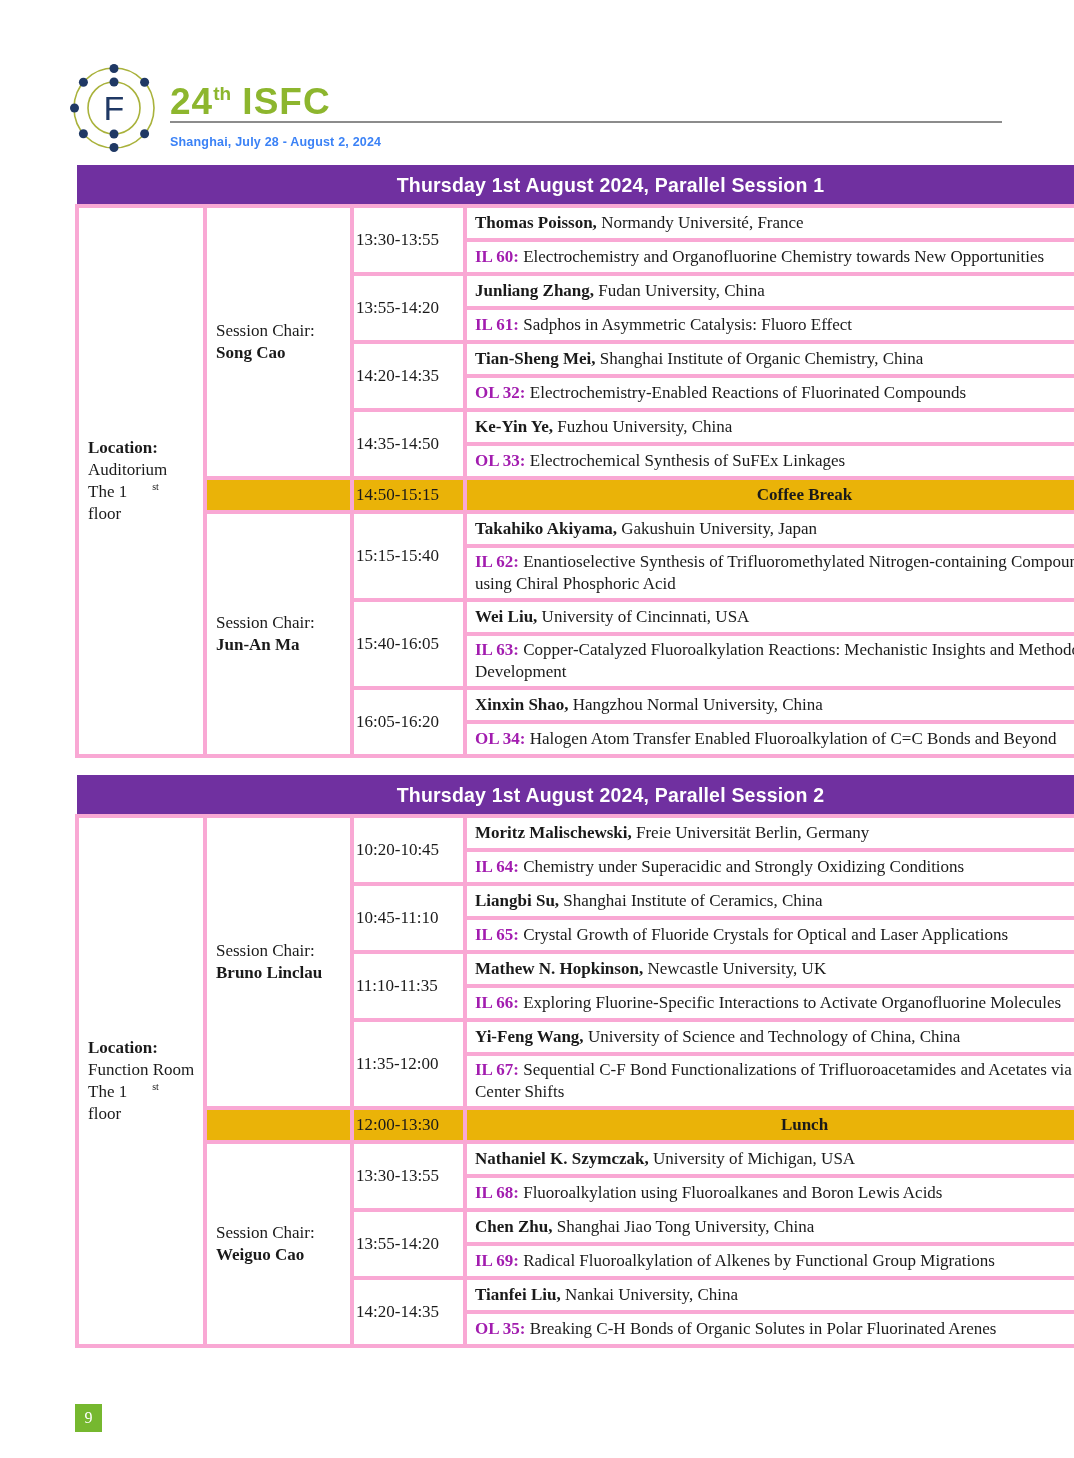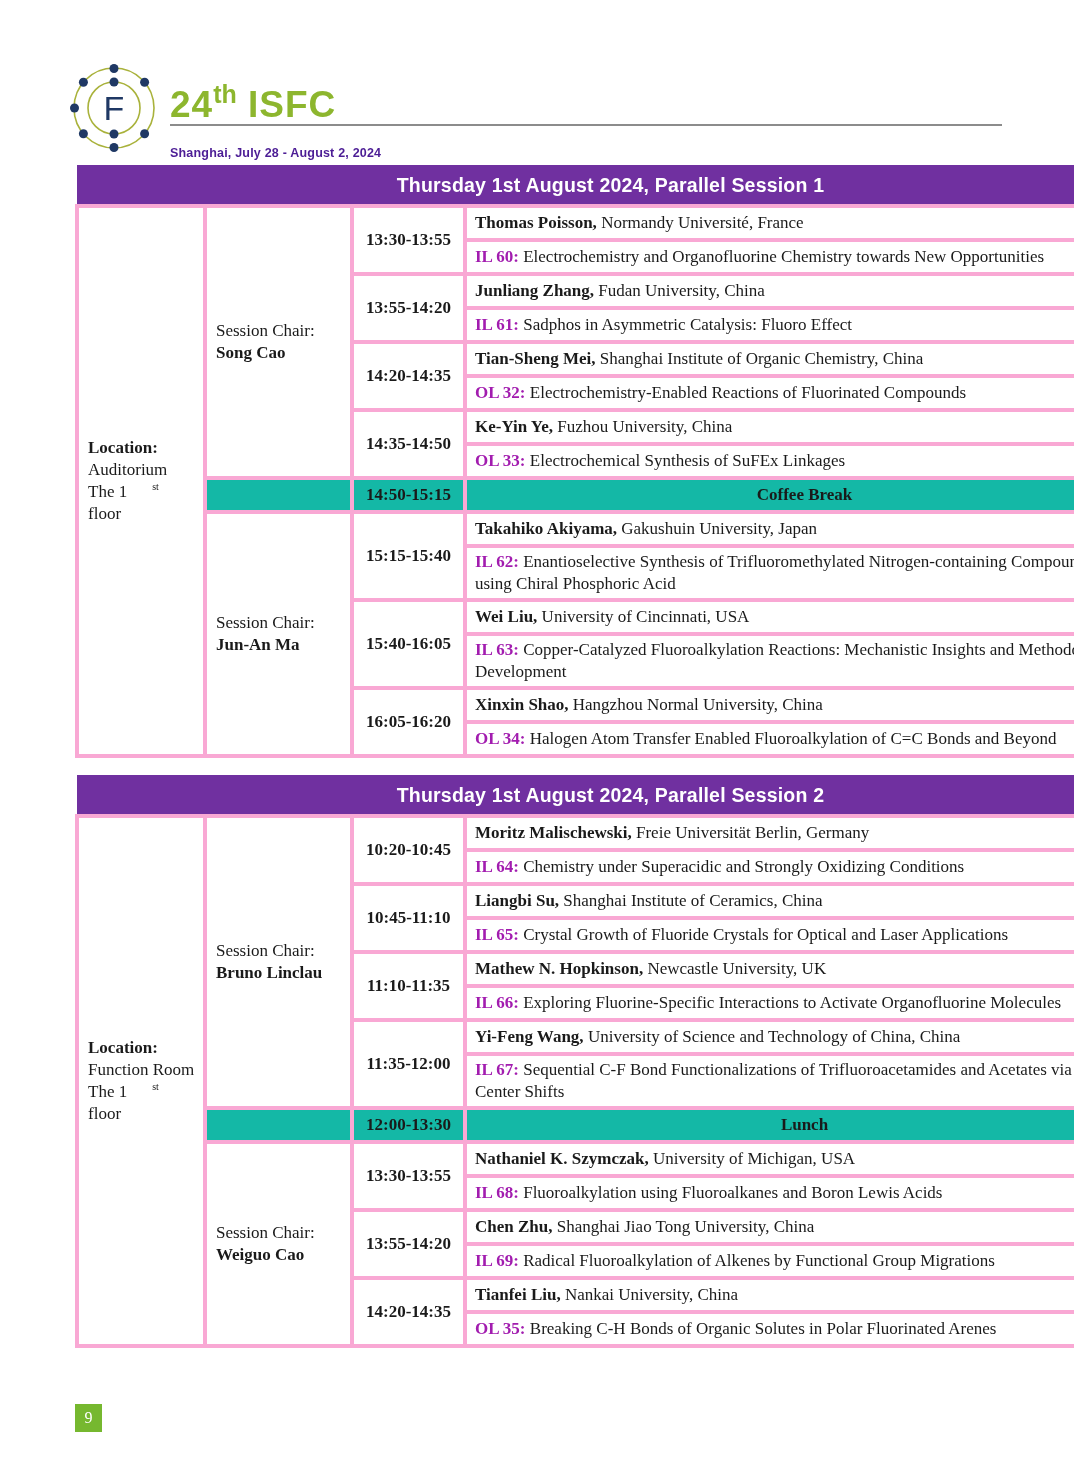--- a/index.html
+++ b/index.html
@@ -5,43 +5,43 @@
   html,body{margin:0;padding:0;}
   body{
     width:1074px;height:1458px;position:relative;overflow:hidden;
     background:#ffffff;font-family:"Liberation Serif",serif;color:#1a1a1a;
   }
   
   .brand{position:absolute;left:70px;top:64px;width:932px;display:flex;align-items:flex-start;gap:12px;}
   .brand-text{flex:1;margin-top:12px;}
   .brand-title{font-family:"Liberation Sans",sans-serif;font-weight:bold;color:#8DB62E;
     font-size:37px;line-height:36px;letter-spacing:1px;}
-  .brand-title sup{font-size:25px;vertical-align:14px;letter-spacing:0;}
+  .brand-title sup{font-size:19px;vertical-align:14px;letter-spacing:0;}
   .brand-rule{border-bottom:2px solid #8c8c8c;margin-top:1px;}
-  .brand-sub{font-family:"Liberation Sans",sans-serif;font-weight:bold;color:#4c1d95;
-    font-size:12.5px;margin-top:20px;letter-spacing:.2px;}
+  .brand-sub{font-family:"Liberation Sans",sans-serif;font-weight:bold;color:#3b82f6;
+    font-size:12.5px;margin-top:12px;letter-spacing:.2px;}
   
   .doc{position:absolute;left:75px;top:165px;width:1071px;}
   table{border-collapse:collapse;width:100%;table-layout:fixed;font-size:17px;}
   table + table{margin-top:17px;}
   th.session-title{
     background:#7030A0;border:1px solid #7030A0;color:#ffffff;
     font-family:"Liberation Sans",sans-serif;font-weight:bold;font-size:19.5px;
     height:36px;text-align:center;letter-spacing:.2px;
   }
   td{border:4px solid #f9a8d4;padding:3px 8px;vertical-align:middle;height:24px;line-height:22px;}
-  td.time{text-align:center;padding:3px 2px;font-weight:bold;}
+  td.time{padding:3px 2px;}
   td.loc{padding-left:9px;font-family:Liberation Serif, serif;}
   .loc-label{font-weight:bold;}
   .loc sup{font-size:10px;line-height:0;margin-left:25px;}
   td.chair{padding-left:9px;}
   .chair-name{font-weight:bold;}
   .name{font-weight:bold;}
   .code{font-weight:bold;color:#a21caf;text-align:center;}
-  tr.break td{background:#14b8a6;}
+  tr.break td{background:#eab308;}
   td.break-label{text-align:center;font-weight:bold;font-family:Liberation Serif, serif;}
   
   .page-badge{
     position:absolute;left:75px;top:1404px;width:27px;height:28px;background:#76B82F;
     color:#ffffff;font-size:16px;display:flex;align-items:center;justify-content:center;
   }
   .logo-svg{display:block;}
 </style>
 </head>
 <body>

